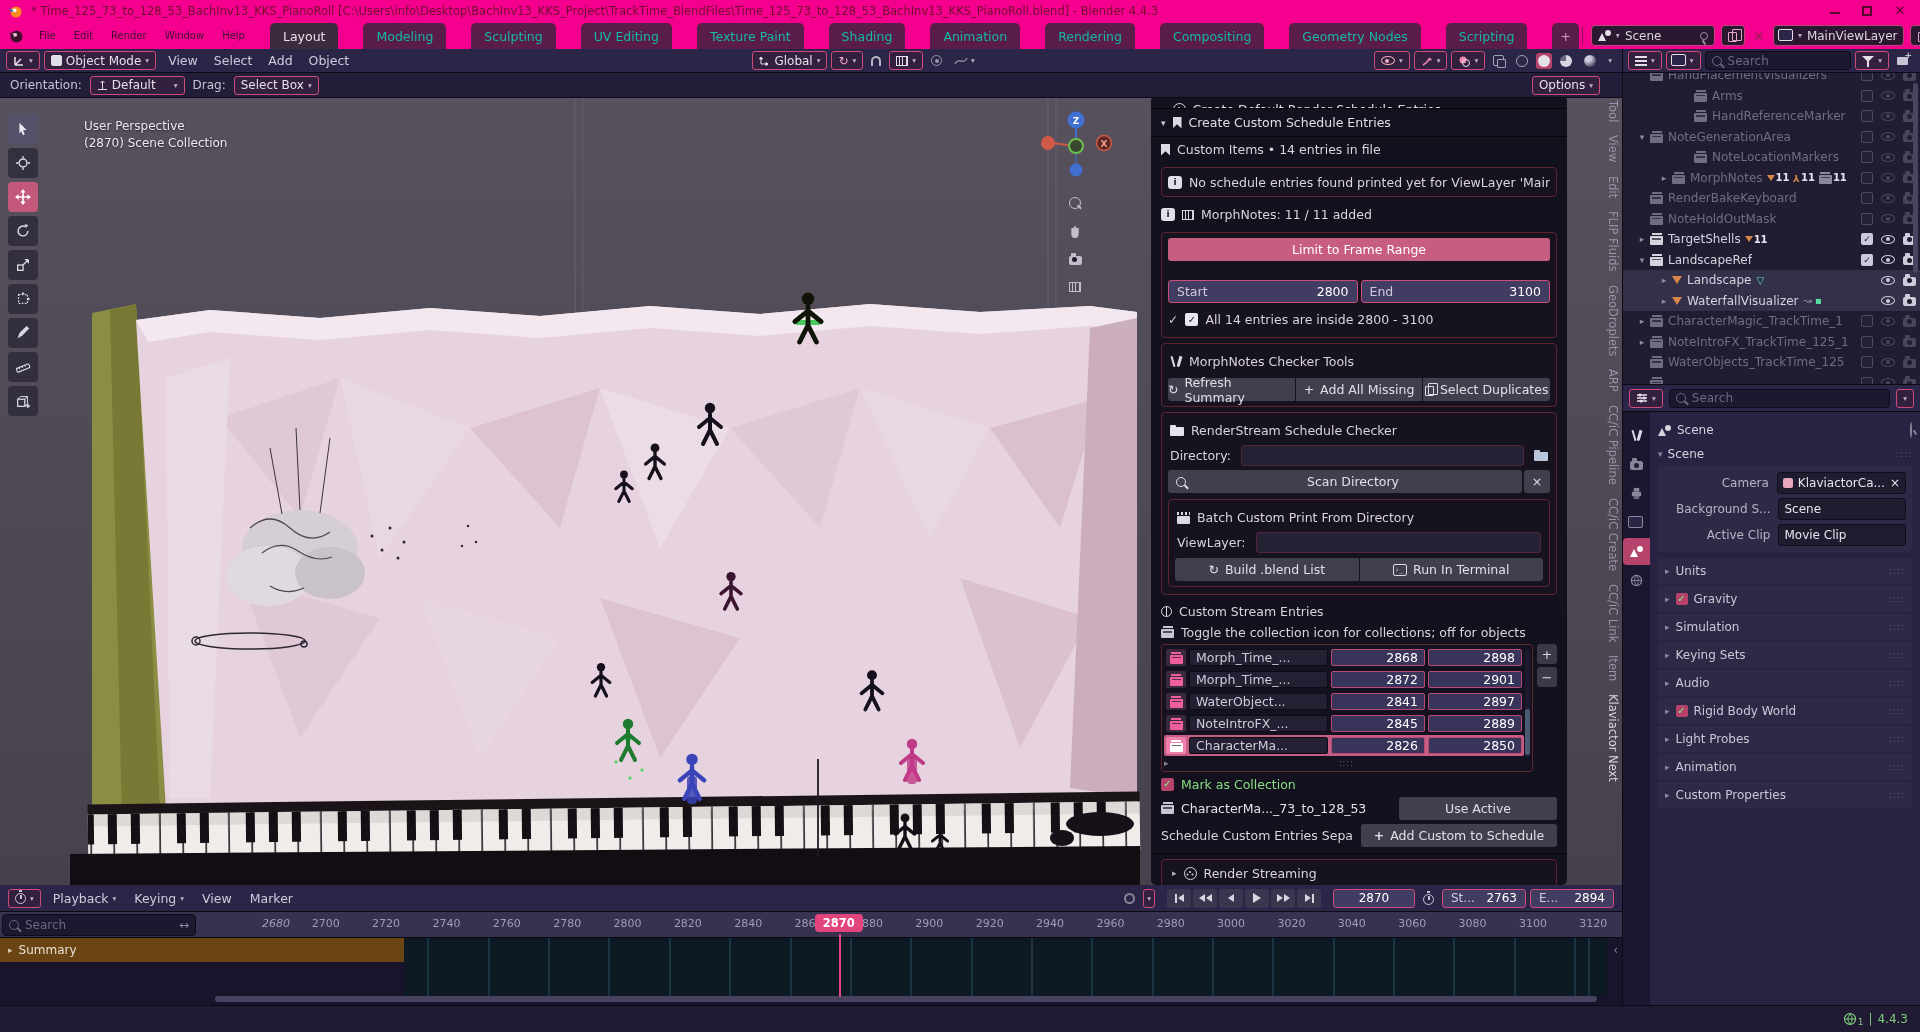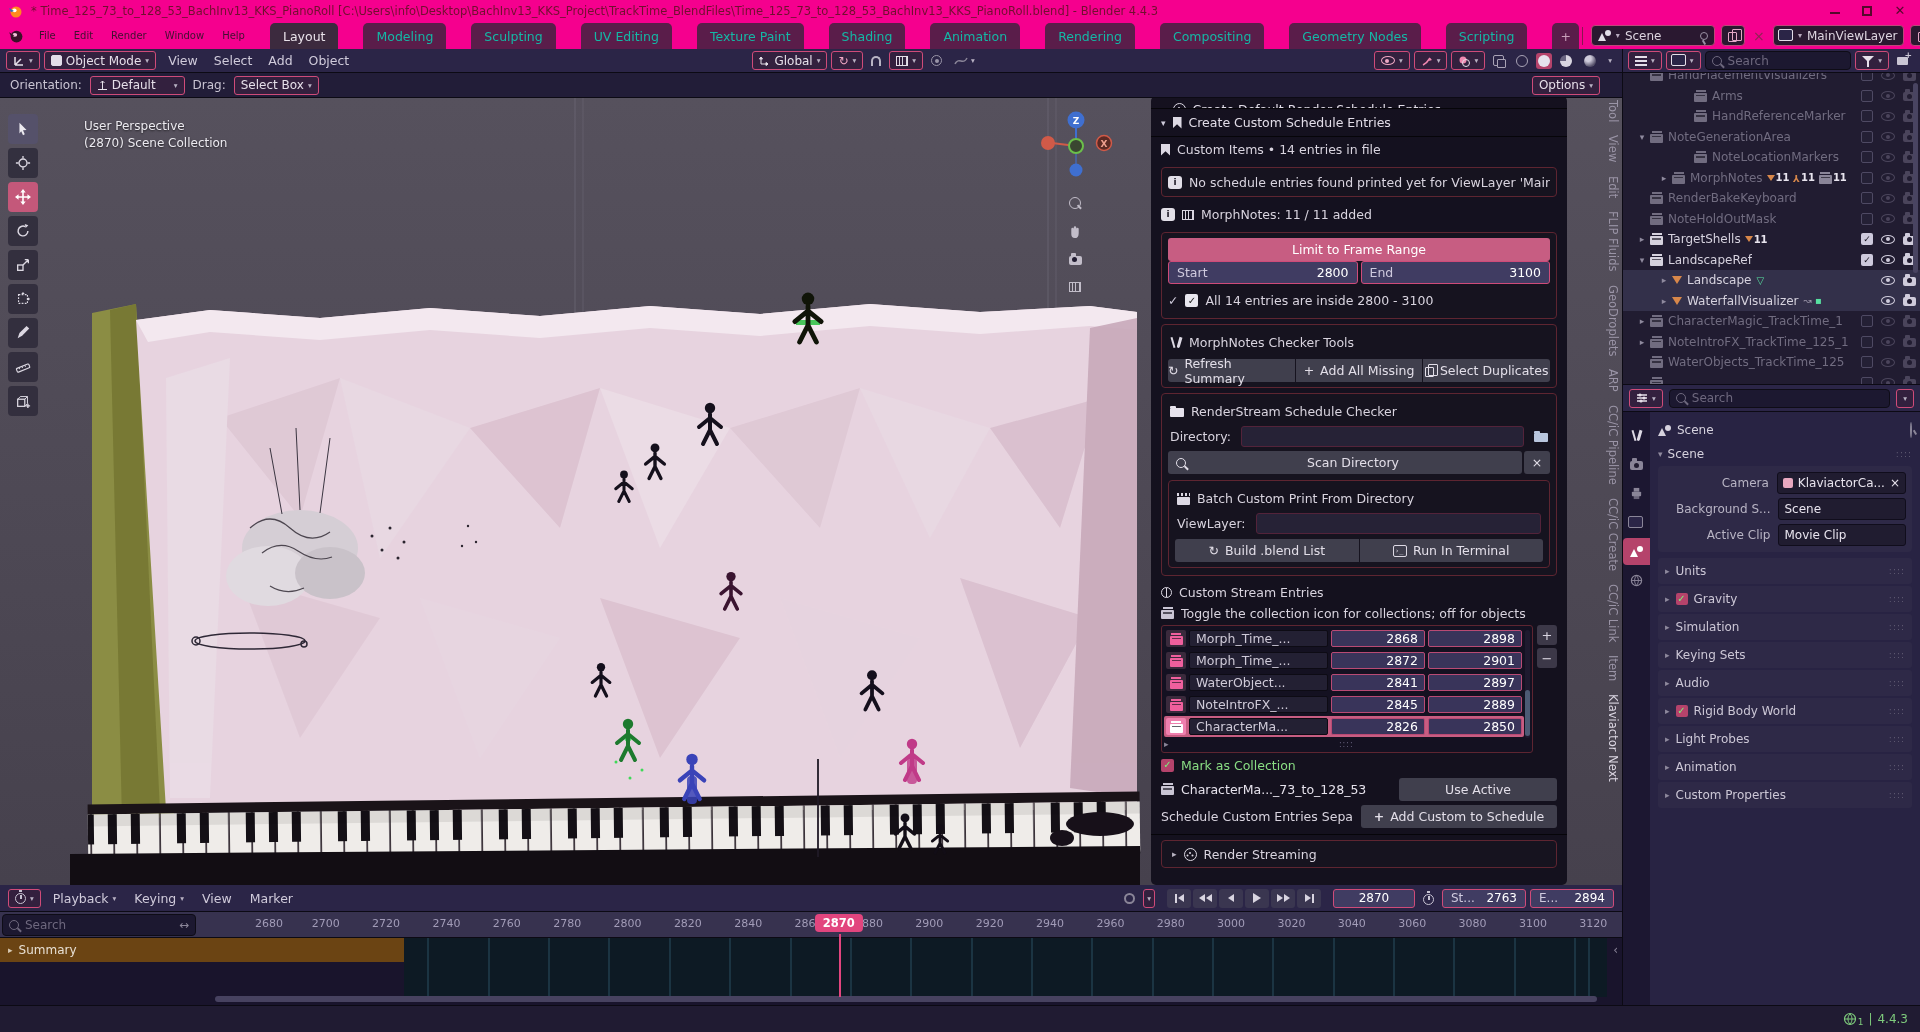--- a/index.html
+++ b/index.html
@@ -686,21 +686,21 @@
       </div>
     </div>
     <div class="prow">
       <span class="i-info">i</span>
       <span class="i-grid9"></span>
       <span>MorphNotes: 11 / 11 added</span>
     </div>
 
     <div class="pbox">
       <div class="pinkbtn">Limit to Frame Range</div>
-      <div class="row" style="gap:3px;margin-top:0">
+      <div class="row" style="gap:3px;margin-top:19px">
         <div class="pfield">
             <span class="fl">Start</span>
             <span class="fv">2800</span>
           </div>
         <div class="pfield">
             <span class="fl">End</span>
             <span class="fv">3100</span>
           </div>
       </div>
       <div class="prow" style="padding:0;margin-top:4px">
@@ -1382,21 +1382,21 @@
         </span>
       <span class="pfield" style="flex:none;width:84px;height:19px">
           <span class="fl">E...</span>
           <span class="fv">2894</span>
         </span>
     </div>
 
     <div id="tl-ruler">
       <div>
 
-      <span class="tick" style="left: 269px;"><span>2680</span></span>
+      <span class="tick" style="left: 276px; font-style: italic;"><span>2680</span></span>
           <span class="tick" style="left: 325.72px;"><span>2700</span></span>
           <span class="tick" style="left: 386.08px;"><span>2720</span></span>
           <span class="tick" style="left: 446.44px;"><span>2740</span></span>
           <span class="tick" style="left: 506.8px;"><span>2760</span></span>
           <span class="tick" style="left: 567.16px;"><span>2780</span></span>
           <span class="tick" style="left: 627.52px;"><span>2800</span></span>
           <span class="tick" style="left: 687.88px;"><span>2820</span></span>
           <span class="tick" style="left: 748.24px;"><span>2840</span></span>
           <span class="tick" style="left: 808.6px;"><span>2860</span></span>
           <span class="tick" style="left: 868.96px;"><span>2880</span></span>

